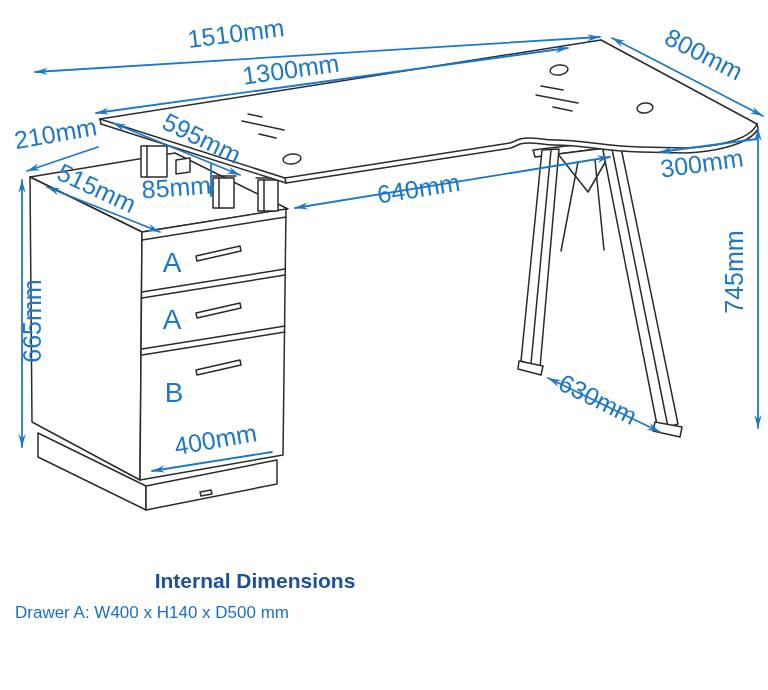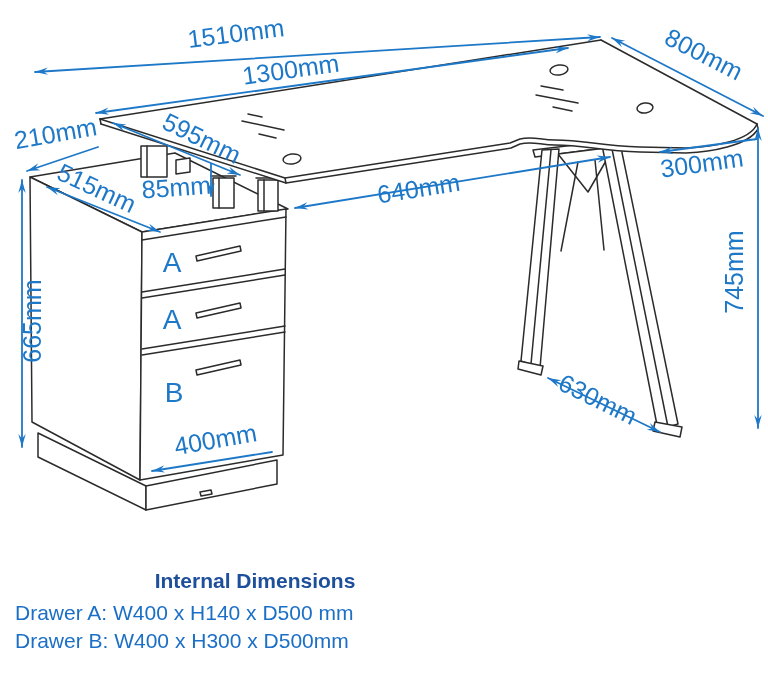--- a/index.html
+++ b/index.html
@@ -6,21 +6,21 @@
   .stage{position:relative;width:768px;height:690px;background:#ffffff;overflow:hidden;
          font-family:"Liberation Sans", sans-serif;}
   svg{position:absolute;left:0;top:0;}
   .blk{stroke:#2b2b2b;stroke-width:1.5;fill:none;stroke-linecap:round;stroke-linejoin:round;}
   .blkfill{stroke:#2b2b2b;stroke-width:1.5;fill:#ffffff;stroke-linejoin:round;}
   .dimline{stroke:#1e78c8;stroke-width:1.8;fill:none;stroke-linecap:round;}
   .dimtext{fill:#1e78c8;font-size:25px;font-family:"Liberation Sans",sans-serif;}
   .drawerletter{fill:#1e78c8;font-size:28px;font-family:"Liberation Sans",sans-serif;}
   .notes{position:absolute;left:15px;top:569px;width:480px;}
   .notes-heading{color:#1d4f9b;font-size:21px;font-weight:bold;margin:0 0 6px 0;text-align:center;}
-  .notes-line{color:#1b6fc6;font-size:21px;line-height:28px;margin:0;}
+  .notes-line{color:#1b6fc6;font-size:17px;line-height:28px;margin:0;}
 </style>
 </head>
 <body>
 
 <div class="stage">
 <svg width="768" height="690" viewBox="0 0 768 690">
   <defs>
     <marker id="arr" markerWidth="14" markerHeight="10" refX="13" refY="4.5" orient="auto-start-reverse" markerUnits="userSpaceOnUse">
       <path d="M13,4.5 L0,0.8 L4.5,4.5 L0,8.2 Z" fill="#1e78c8"></path>
     </marker>
@@ -137,15 +137,14 @@
   <g>
     <text class="drawerletter" text-anchor="middle" x="172" y="272">A</text>
     <text class="drawerletter" text-anchor="middle" x="172" y="329">A</text>
     <text class="drawerletter" text-anchor="middle" x="174" y="402">B</text>
   </g>
 </svg>
 
   <div class="notes">
     <p class="notes-heading">Internal Dimensions</p>
     <p class="notes-line">Drawer A: W400 x H140 x D500 mm</p>
-    <p class="notes-line">Drawer B: W400 x H300 x D500mm</p>
   </div>
 </div>
 
 </body></html>

